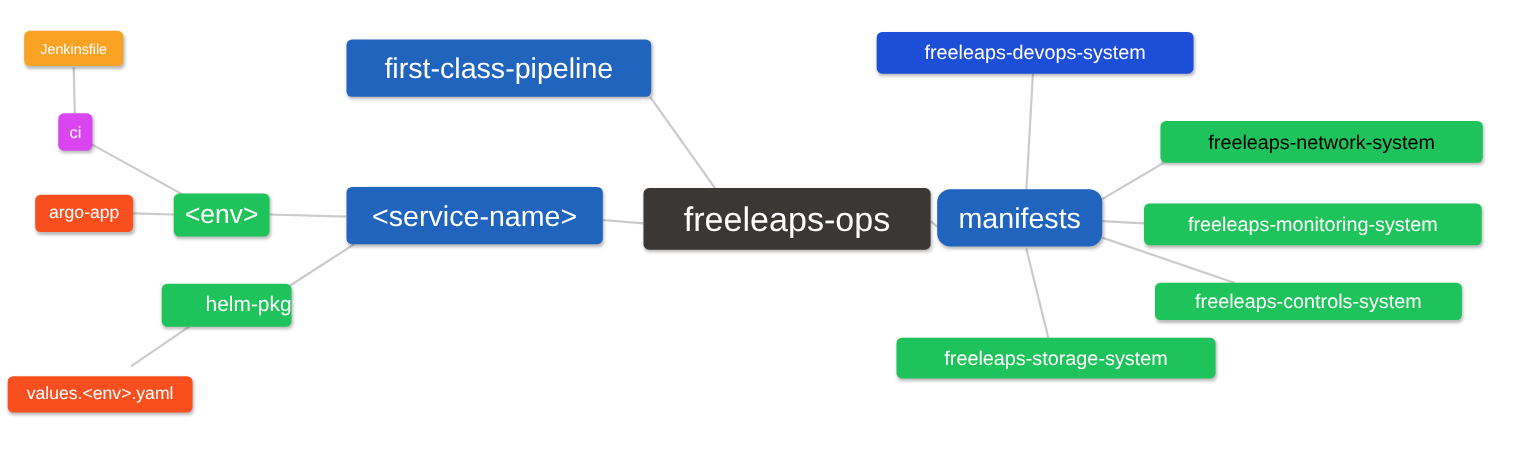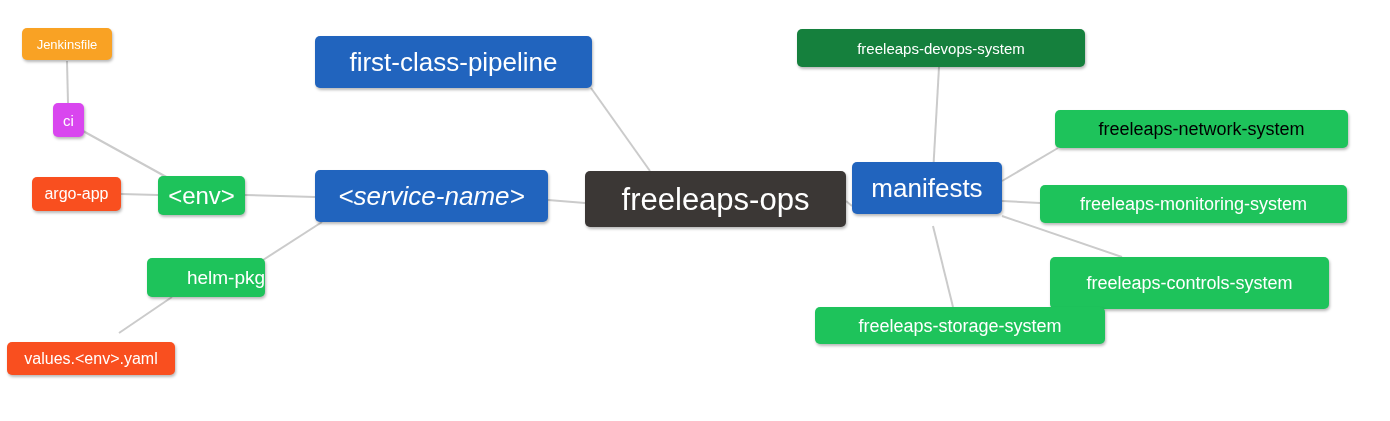--- a/index.html
+++ b/index.html
@@ -53,27 +53,27 @@
       <line x1="846" y1="201" x2="852" y2="206" stroke="#CBCBCB" stroke-width="2"></line>
       <line x1="933" y1="174" x2="939" y2="67" stroke="#CBCBCB" stroke-width="2"></line>
       <line x1="1002" y1="181" x2="1058" y2="148" stroke="#CBCBCB" stroke-width="2"></line>
       <line x1="1002" y1="201" x2="1040" y2="203" stroke="#CBCBCB" stroke-width="2"></line>
       <line x1="1002" y1="216" x2="1122" y2="257" stroke="#CBCBCB" stroke-width="2"></line>
       <line x1="933" y1="226" x2="953" y2="307" stroke="#CBCBCB" stroke-width="2"></line>
     </svg>
   <div id="node-layer">
       <div class="node" style="left: 585px; top: 171px; width: 261px; height: 56px; font-size: 31px; background: rgb(59, 55, 53); color: rgb(255, 255, 255);">freeleaps-ops</div>
       <div class="node" style="left: 315px; top: 36px; width: 277px; height: 52px; font-size: 26px; background: rgb(33, 100, 190); color: rgb(255, 255, 255);">first-class-pipeline</div>
-      <div class="node" style="left: 315px; top: 170px; width: 233px; height: 52px; font-size: 26px; background: rgb(33, 100, 190); color: rgb(255, 255, 255); font-style: italic;">&lt;service-name&gt;</div>
-      <div class="node" style="left: 852px; top: 162px; width: 150px; height: 52px; font-size: 26px; background: rgb(33, 100, 190); color: rgb(255, 255, 255);">manifests</div>
+      <div class="node" style="left: 315px; top: 170px; width: 233px; height: 52px; font-size: 26px; background: rgb(33, 100, 190); color: rgb(255, 255, 255);">&lt;service-name&gt;</div>
+      <div class="node" style="left: 852px; top: 172px; width: 150px; height: 52px; font-size: 26px; background: rgb(33, 100, 190); color: rgb(255, 255, 255); border-radius: 12px;">manifests</div>
       <div class="node" style="left: 158px; top: 176px; width: 87px; height: 39px; font-size: 24px; background: rgb(30, 195, 91); color: rgb(255, 255, 255);">&lt;env&gt;</div>
       <div class="node" style="left: 147px; top: 258px; width: 118px; height: 39px; font-size: 19px; background: rgb(30, 195, 91); color: rgb(255, 255, 255); padding-left: 40px;">helm-pkg</div>
       <div class="node" style="left: 53px; top: 103px; width: 31px; height: 34px; font-size: 15px; background: #d946ef; color: rgb(255, 255, 255);">ci</div>
       <div class="node" style="left: 32px; top: 177px; width: 89px; height: 34px; font-size: 16px; background: rgb(249, 79, 31); color: rgb(255, 255, 255);">argo-app</div>
       <div class="node" style="left: 7px; top: 342px; width: 168px; height: 33px; font-size: 16px; background: rgb(249, 79, 31); color: rgb(255, 255, 255);">values.&lt;env&gt;.yaml</div>
       <div class="node" style="left: 22px; top: 28px; width: 90px; height: 32px; font-size: 13px; background: rgb(249, 162, 36); color: rgb(255, 255, 255);">Jenkinsfile</div>
-      <div class="node" style="left: 797px; top: 29px; width: 288px; height: 38px; font-size: 15px; background: #15803d; color: rgb(255, 255, 255);">freeleaps-devops-system</div>
+      <div class="node" style="left: 797px; top: 29px; width: 288px; height: 38px; font-size: 18px; background: #1d4ed8; color: rgb(255, 255, 255);">freeleaps-devops-system</div>
       <div class="node" style="left: 1055px; top: 110px; width: 293px; height: 38px; font-size: 18px; background: rgb(30, 195, 91); color: #000000;">freeleaps-network-system</div>
       <div class="node" style="left: 1040px; top: 185px; width: 307px; height: 38px; font-size: 18px; background: rgb(30, 195, 91); color: rgb(255, 255, 255);">freeleaps-monitoring-system</div>
-      <div class="node" style="left: 1050px; top: 257px; width: 279px; height: 52px; font-size: 18px; background: rgb(30, 195, 91); color: rgb(255, 255, 255);">freeleaps-controls-system</div>
+      <div class="node" style="left: 1050px; top: 257px; width: 279px; height: 34px; font-size: 18px; background: rgb(30, 195, 91); color: rgb(255, 255, 255);">freeleaps-controls-system</div>
       <div class="node" style="left: 815px; top: 307px; width: 290px; height: 37px; font-size: 18px; background: rgb(30, 195, 91); color: rgb(255, 255, 255);">freeleaps-storage-system</div>
     </div>
 </div>
 
 </body></html>

